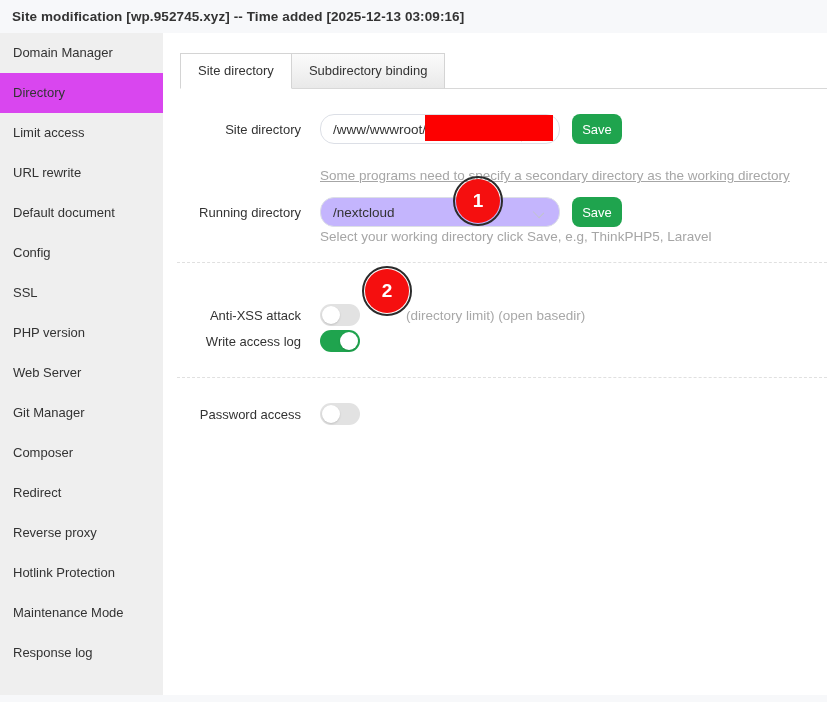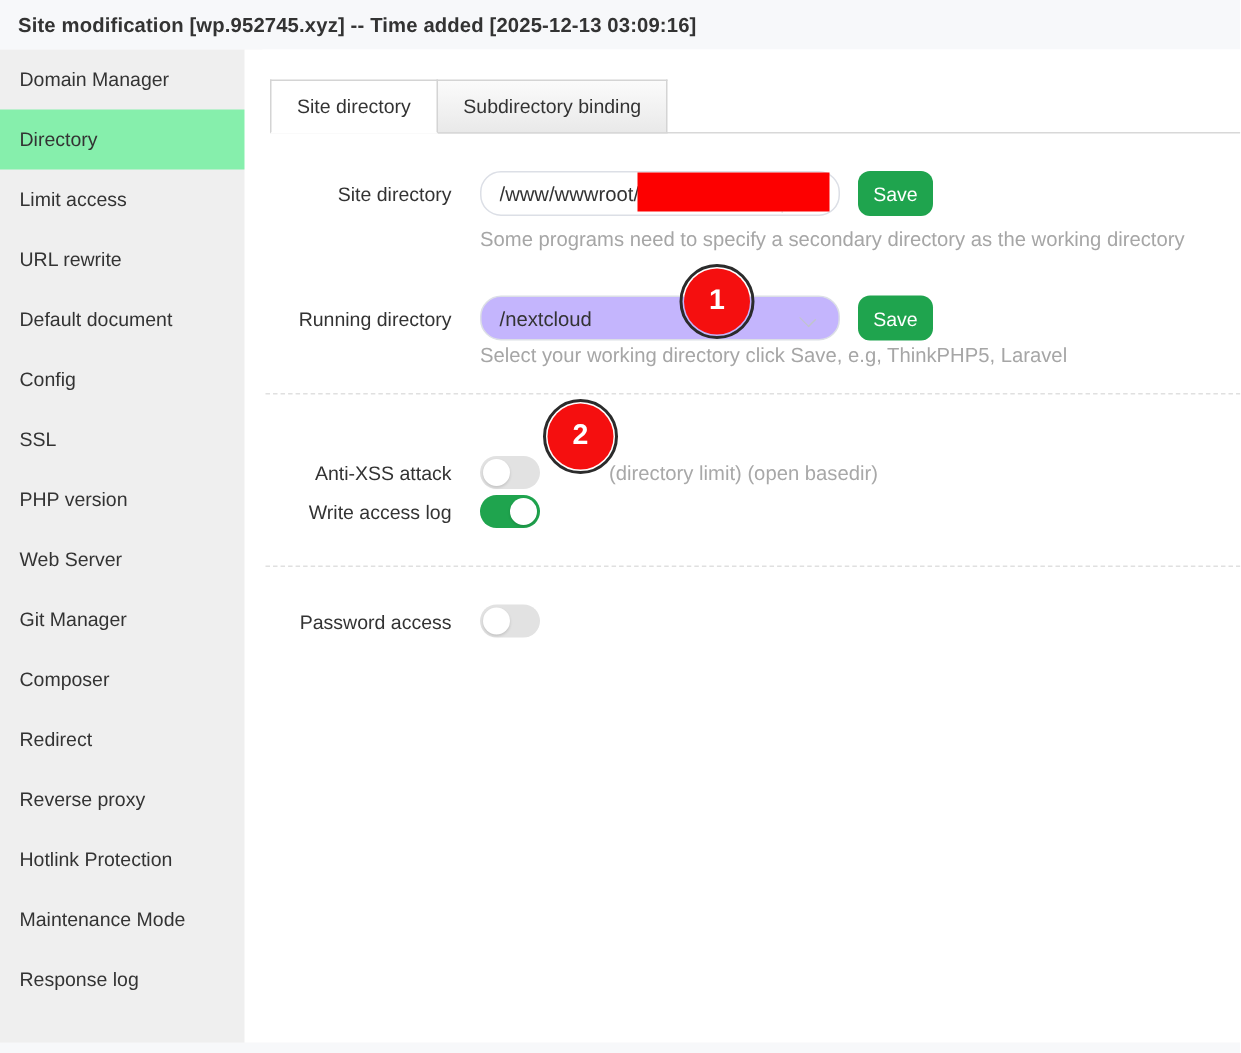--- a/index.html
+++ b/index.html
@@ -40,21 +40,21 @@
   }
   .side-item {
     height: 40px;
     line-height: 40px;
     padding-left: 13px;
     font-size: 13px;
     color: #333;
     cursor: pointer;
     white-space: nowrap;
   }
-  .side-item.active { background: #86efac; }
+  .side-item.active { background: #d946ef; }
 
   .bottom-strip {
     position: absolute;
     left: 0; right: 0; bottom: 0;
     height: 7px;
     background: #f7f8fa;
     z-index: 3;
   }
 
   
@@ -272,21 +272,21 @@
     </div>
 
     <div class="row" style="top:81px;">
       <div class="f-label">Site directory</div>
       <div class="ctrl">
         <input class="text-input" type="text" value="/www/wwwroot/" style="">
         <div class="input-divider"></div>
       </div>
       <button class="save-btn">Save</button>
     </div>
-    <div class="helper" style="top:119px;">Some programs need to specify a secondary directory as the working directory</div>
+    <div class="helper" style="top:135px;text-decoration:underline;">Some programs need to specify a secondary directory as the working directory</div>
 
     <div class="row" style="top:164px;">
       <div class="f-label">Running directory</div>
       <div class="ctrl">
         <div class="select-box">
           <span>/nextcloud</span>
           <span class="chevron"></span>
         </div>
       </div>
       <button class="save-btn">Save</button>

